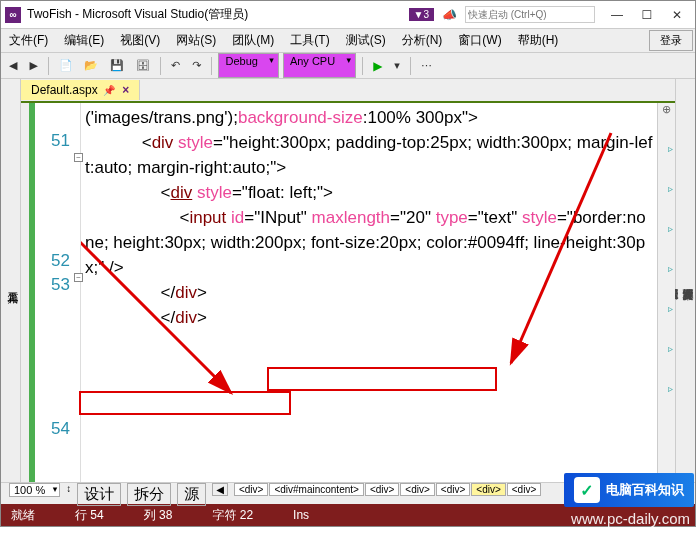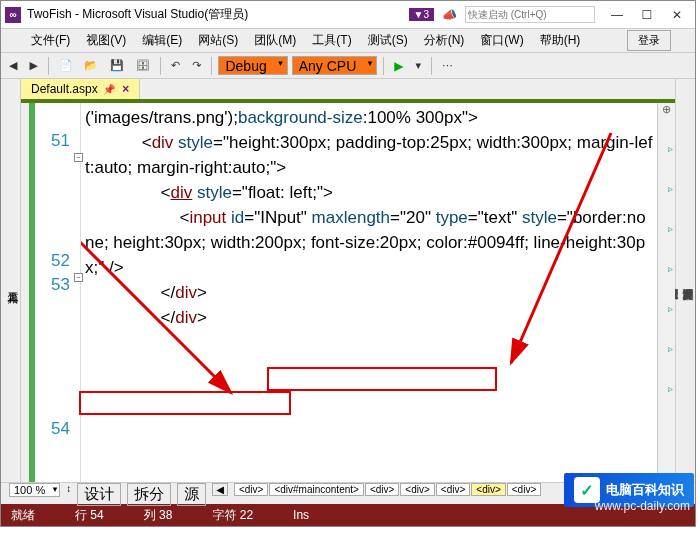--- a/index.html
+++ b/index.html
@@ -7,63 +7,63 @@
 .window { border: 1px solid #888; width: 696px; height: 527px; position: relative; }
 .title-bar { height: 28px; background: #fff; border-bottom: 1px solid #ccc; display: flex; align-items: center; padding: 0 4px; font-size: 12px; }
 .vs-icon { width: 16px; height: 16px; background: #68217a; margin-right: 6px; display: flex; align-items: center; justify-content: center; color: #fff; font-size: 10px; font-weight: bold; }
 .title-text { flex: 1; color: #000; }
 .title-right { display: flex; align-items: center; gap: 8px; }
 .badge { background: #68217a; color: #fff; font-size: 10px; padding: 1px 5px; }
 .speaker { color: #666; font-size: 12px; }
 .quick-launch { border: 1px solid #ccc; padding: 2px 2px; font-size: 10px; color: #999; width: 130px; }
 .win-controls { display: flex; gap: 2px; }
 .win-btn { width: 28px; height: 20px; display: flex; align-items: center; justify-content: center; font-size: 12px; color: #333; }
-.menu-bar { height: 24px; display: flex; align-items: center; padding: 0 24px; gap: 4px; font-size: 12px; background: #eee; border-bottom: 1px solid #ccc; }
+.menu-bar { height: 24px; display: flex; align-items: center; padding: 0 2px; gap: 4px; font-size: 12px; background: #eee; border-bottom: 1px solid #ccc; }
 .menu-item { padding: 2px 6px; }
 .menu-login { margin-left: auto; font-size: 11px; border: 1px solid #aaa; padding: 2px 10px; }
 .toolbar { height: 26px; background: #eee; border-bottom: 1px solid #ccc; display: flex; align-items: center; padding: 0 4px; gap: 4px; font-size: 11px; }
 .tb-btn { padding: 2px 4px; color: #333; display: flex; align-items: center; }
 .tb-sep { width: 1px; height: 18px; background: #bbb; margin: 0 2px; }
-.tb-dropdown { border: 1px solid #aaa; background: #f97316; padding: 1px 20px 0 6px; font-size: 14px; position: relative; }
+.tb-dropdown { border: 1px solid #aaa; background: #d946ef; padding: 1px 20px 10px 6px; font-size: 11px; position: relative; }
 .tb-dropdown::after { content: "▾"; position: absolute; right: 4px; font-size: 9px; }
 .tb-play { color: #0a0; font-size: 12px; }
 .main-area { display: flex; height: calc(100% - 28px - 24px - 26px - 22px - 22px); }
 .left-strip { width: 20px; background: #eee; border-right: 1px solid #ccc; display: flex; flex-direction: column; align-items: center; padding-top: 6px; font-size: 11px; writing-mode: vertical-rl; }
-.tab-bar { height: 24px; background: #eee; display: flex; align-items: center; border-bottom: 4px solid #4d7c0f; }
+.tab-bar { height: 24px; background: #eee; display: flex; align-items: center; border-bottom: 2px solid #4d7c0f; }
 .doc-tab { background: #fff59d; padding: 3px 10px; font-size: 12px; border-right: 1px solid #ccc; display: flex; align-items: center; gap: 6px; }
 .tab-close { color: #68217a; font-weight: bold; cursor: pointer; }
 .pin { color: #68217a; font-size: 10px; }
 .editor-wrap { flex: 1; display: flex; flex-direction: column; }
 .editor { flex: 1; display: flex; background: #fff; position: relative; overflow: hidden; }
 .gutter { width: 60px; border-right: 1px solid #ddd; display: flex; }
 .gutter-margin { width: 8px; background: #eee; }
 .gutter-green { width: 6px; background: #4caf50; }
 .gutter-nums { flex: 1; text-align: right; padding-right: 10px; font-family: Consolas, monospace; font-size: 17px; color: #2b91af; line-height: 24px; padding-top: 2px; position: relative; }
 .ln { height: 24px; }
 .fold-sq { position: absolute; right: -3px; width: 9px; height: 9px; border: 1px solid #888; background: #fff; font-size: 8px; line-height: 7px; text-align: center; color: #666; }
 .code { flex: 1; font-family: Consolas, monospace; font-size: 17px; line-height: 24px; padding: 2px 4px; white-space: pre-wrap; word-break: break-all; color: #000; position: relative; }
 .kw { color: #800000; }
-.attr { color: #0c4a6e; }
+.attr { color: #ec4899; }
 .val { color: #000000; }
 .highlight-box { border: 2px solid #d00; position: absolute; background: transparent; }
 .right-strip { width: 20px; background: #eee; border-left: 1px solid #ccc; display: flex; flex-direction: column; align-items: center; padding-top: 6px; font-size: 11px; writing-mode: vertical-rl; color: #444; }
 .right-scroll { width: 18px; background: #f0f0f0; border-left: 1px solid #ccc; position: relative; }
 .scroll-tick { position: absolute; right: 2px; font-size: 10px; color: #4aa; }
 .bottom-bar1 { height: 22px; background: #eee; border-top: 1px solid #ccc; display: flex; align-items: flex-start; font-size: 11px; padding: 0 8px; gap: 6px; }
 .zoom-box { border: 1px solid #aaa; padding: 0 14px 0 4px; position: relative; background: #fff; }
 .zoom-box::after { content: "▾"; position: absolute; right: 2px; font-size: 9px; }
 .view-btn { padding: 1px 6px; border: 1px solid #aaa; font-size: 15px; }
 .crumb-area { display: flex; align-items: center; gap: 1px; flex: 1; overflow: hidden; }
 .crumb { border: 1px solid #aaa; padding: 0 4px; font-size: 10px; background: #fff; white-space: nowrap; }
 .crumb-sel { background: #fff59d; }
 .arrow-btn { font-size: 10px; padding: 0 3px; border: 1px solid #aaa; }
 .status-bar { height: 22px; background: #7f1d1d; color: #fff; display: flex; align-items: center; font-size: 12px; padding: 0 10px; gap: 40px; }
 .watermark { position: absolute; right: 6px; bottom: 26px; display: flex; align-items: center; gap: 6px; background: linear-gradient(90deg,#0b4dd6,#1b7fe8); color: #fff; padding: 4px 10px; border-radius: 2px; font-size: 13px; font-weight: bold; }
 .wm-icon { width: 26px; height: 26px; background: #fff; border-radius: 4px; display: flex; align-items: center; justify-content: center; color: #0b6; font-size: 16px; }
-.wm-url { position: absolute; right: 10px; bottom: 20px; color: rgba(255,255,255,0.9); font-size: 12px; }
+.wm-url { position: absolute; right: 10px; bottom: 6px; color: rgba(255,255,255,0.9); font-size: 15px; }
 svg.arrow-svg { position: absolute; top: 0; left: 0; pointer-events: none; }
 </style>
 </head>
 <body>
 
 <div class="window">
 
   <div class="title-bar">
     <div class="vs-icon">∞</div>
     <div class="title-text">TwoFish - Microsoft Visual Studio(管理员)</div>
@@ -74,22 +74,22 @@
       <div class="win-controls">
         <div class="win-btn">—</div>
         <div class="win-btn">☐</div>
         <div class="win-btn">✕</div>
       </div>
     </div>
   </div>
 
   <div class="menu-bar">
     <span class="menu-item">文件(F)</span>
+    <span class="menu-item">编辑(E)</span>
     <span class="menu-item">视图(V)</span>
-    <span class="menu-item">编辑(E)</span>
     <span class="menu-item">网站(S)</span>
     <span class="menu-item">团队(M)</span>
     <span class="menu-item">工具(T)</span>
     <span class="menu-item">测试(S)</span>
     <span class="menu-item">分析(N)</span>
     <span class="menu-item">窗口(W)</span>
     <span class="menu-item">帮助(H)</span>
     <span class="menu-login">登录</span>
   </div>
 

